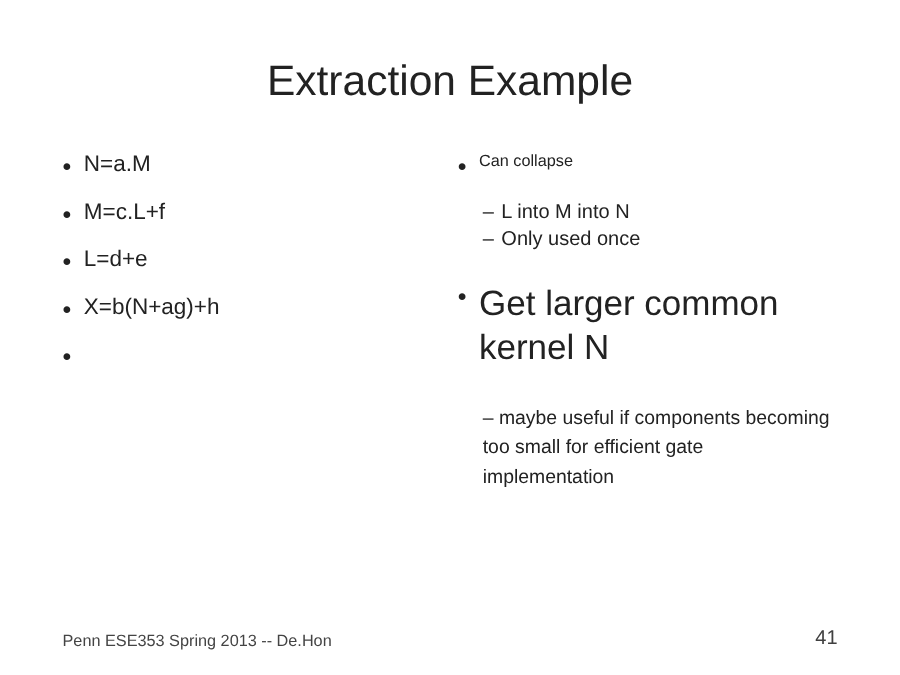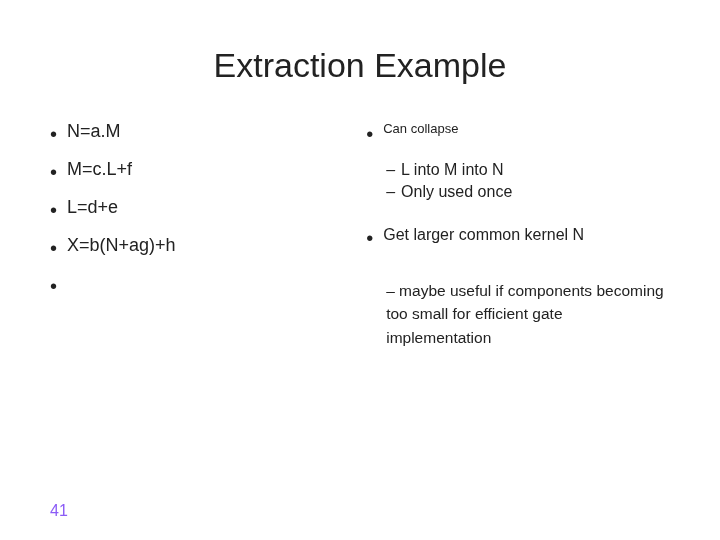--- a/index.html
+++ b/index.html
@@ -103,21 +103,21 @@
       display: flex;
       align-items: flex-start;
       gap: 6px;
     }
 
     .sub-dash {
       flex-shrink: 0;
     }
 
     .right-large-text {
-      font-size: 16px;
+      font-size: 28px;
       font-weight: normal;
       line-height: 1.25;
     }
 
     .right-sub-block {
       padding-left: 20px;
       margin-top: 14px;
     }
 
     .right-sub-block p {
@@ -133,21 +133,21 @@
       padding-top: 10px;
     }
 
     .footer-left {
       font-size: 13px;
       color: #444;
     }
 
     .footer-right {
       font-size: 16px;
-      color: #8b5cf6;
+      color: #404040;
     }
   </style>
 </head>
 <body>
 
 <div class="slide">
 
   <h1 class="slide-title">Extraction Example</h1>
 
   <div class="slide-content">
@@ -201,16 +201,17 @@
         <div class="right-sub-block">
           <p>– maybe useful if components becoming too small for efficient gate implementation</p>
         </div>
 
       </div>
     </div>
 
   </div>
 
   <div class="slide-footer">
+    <span class="footer-left">Penn ESE353 Spring 2013 -- De.Hon</span>
     <span class="footer-right">41</span>
   </div>
 
 </div>
 
 </body></html>

